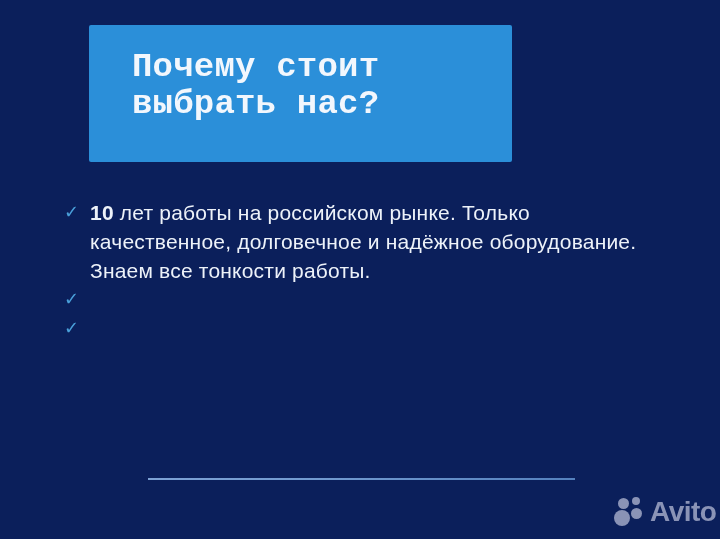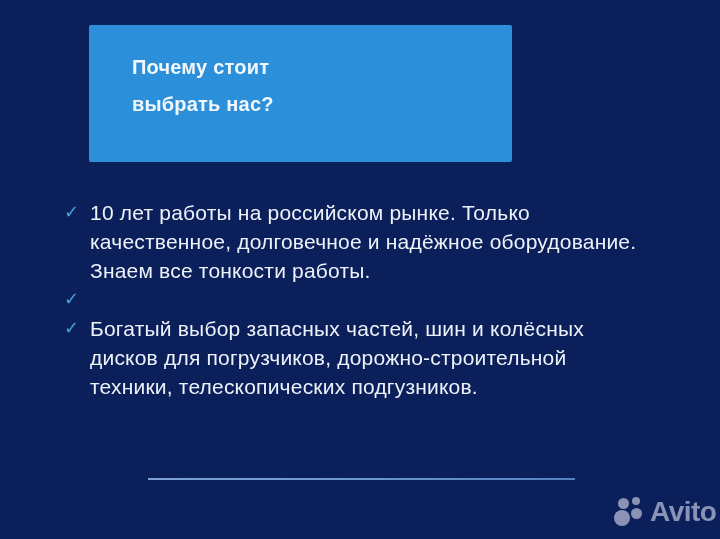--- a/index.html
+++ b/index.html
@@ -23,26 +23,27 @@
     width: 423px;
     height: 137px;
     background: var(--accent_box, #2b8fd9);
     border-radius: 2px;
   }
   .header-title {
     position: absolute;
     left: 43px;
     top: 24px;
     margin: 0;
-    font-size: 20px;
+    font-size: 34px;
     line-height: 37px;
     font-weight: bold;
     color: var(--header_text, #f2f7fd);
     white-space: pre-line;
     letter-spacing: 0.2px;
+    font-family: Liberation Mono, monospace;
   }
 
   
   .bullets {
     position: absolute;
     left: 62px;
     top: 198px;
     width: 620px;
     margin: 0;
     padding: 0;
@@ -65,21 +66,21 @@
   }
   .bullet-text {
     margin: 0;
     font-size: 21px;
     line-height: 29px;
     letter-spacing: 0.2px;
     color: var(--body_text, #edf2f9);
     white-space: pre-line;
   }
   .bullet-text .bold {
-    font-weight: normal;
+    font-weight: bold;
   }
 
   
   .divider {
     position: absolute;
     left: 148px;
     top: 478px;
     width: 427px;
     height: 2px;
     background: linear-gradient(90deg, #8ab0e2 0%, #7da8dd 40%, var(--divider, #5d8cc9) 100%);
@@ -135,23 +136,20 @@
       <span class="check">✓</span>
       <p class="bullet-text"><span class="bold">10</span><span> лет работы на российском рынке. Только
 качественное, долговечное и надёжное оборудование.
 Знаем все тонкости работы.</span></p>
     </li>
     <li class="bullet">
       <span class="check">✓</span>
     </li>
     <li class="bullet">
       <span class="check">✓</span>
-      <p class="bullet-text"><span class="bold"></span><span>Богатый выбор запасных частей, шин и колёсных
-дисков для погрузчиков, дорожно-строительной
-техники, телескопических подгузников.</span></p>
     </li>
   </ul>
 
   <div class="divider"></div>
 
   <div class="watermark">
     <span class="logo-circles">
       <i class="c1"></i>
         <i class="c2"></i>
         <i class="c3"></i>

